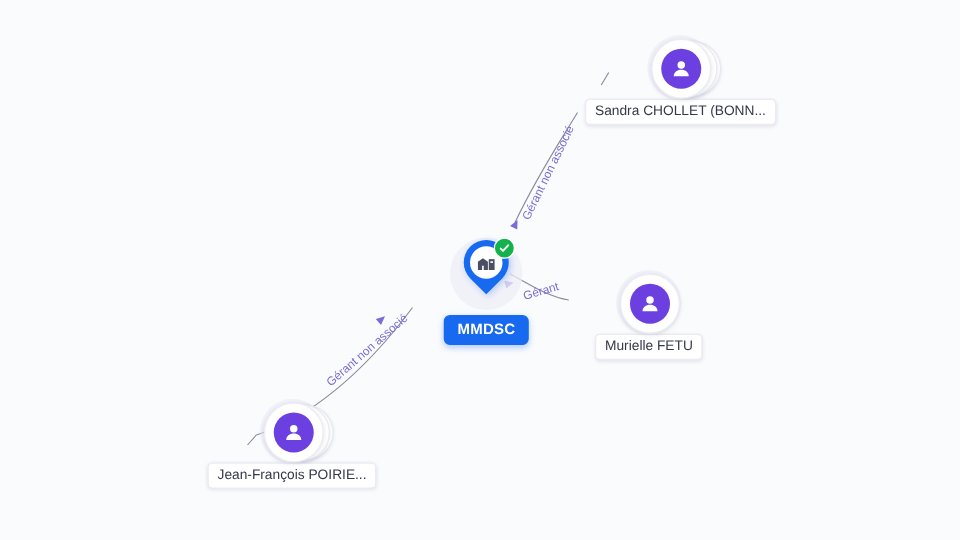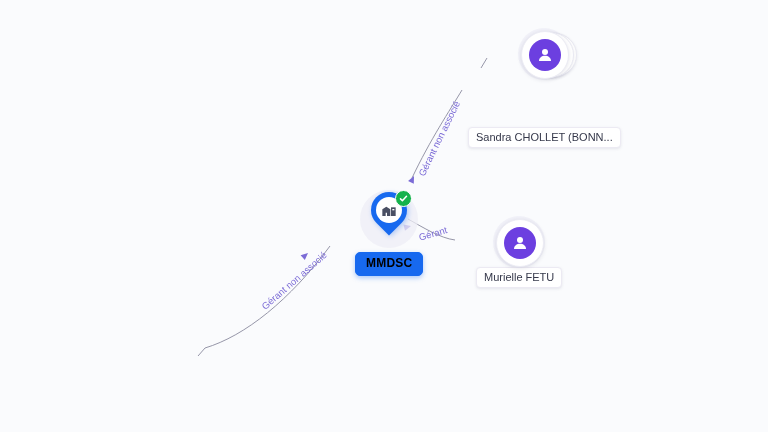--- a/index.html
+++ b/index.html
@@ -146,21 +146,21 @@
     padding: 3px 7px 4px 7px;
     font-size: 11px;
     line-height: 12px;
     color: #35384a;
     white-space: nowrap;
     box-shadow: 0 1px 3px rgba(40,40,80,0.10);
   }
   .label-chip.primary {
     background: #1769ef;
     border: 1px solid #1769ef;
-    color: #000000;
+    color: #ffffff;
     border-radius: 5px;
     font-size: 12px;
     line-height: 13px;
     font-weight: bold;
     padding: 4px 10px 5px 10px;
     box-shadow: 0 2px 5px rgba(23,105,239,0.35);
     letter-spacing: 0.2px;
   }
 
   .edge-label {
@@ -181,21 +181,21 @@
       <path d="M 462 90 C 450 110, 430 140, 412 178" fill="none" stroke="#8a8a9e" stroke-width="0.9"></path>
       <path d="M 0 0 L 7 -3.2 L 7 3.2 Z" fill="#7b6bd6" transform="translate(414,176) rotate(116)"></path>
       <path d="M 455 240 C 440 238, 424 228, 408 219" fill="none" stroke="#8a8a9e" stroke-width="0.9"></path>
       <path d="M 0 0 L 7 -3.2 L 7 3.2 Z" fill="#7b6bd6" transform="translate(411,226) rotate(166)"></path>
       <path d="M 205 348 C 245 336, 290 300, 330 246" fill="none" stroke="#8a8a9e" stroke-width="0.9"></path>
       <path d="M 0 0 L 7 -3.2 L 7 3.2 Z" fill="#7b6bd6" transform="translate(308,253) rotate(139)"></path>
       <path d="M 481 68 L 487 58" fill="none" stroke="#8a8a9e" stroke-width="0.9"></path>
       <path d="M 205 348 L 198 356" fill="none" stroke="#8a8a9e" stroke-width="0.9"></path>
     </svg>
 
-  <div class="node" style="left:468px; top:31px;gap:48px;">
+  <div class="node" style="left:468px; top:31px;">
     <div class="person-stack">
       <div class="halo"></div>
       <div class="stack-ghost g2"></div>
       <div class="stack-ghost g1"></div>
       <div class="avatar-disc">
         <div class="avatar-circle">
           <svg width="18" height="18" viewBox="0 0 24 24" fill="#ffffff">
             <circle cx="12" cy="8" r="4"></circle>
             <path d="M4 20c0-4.4 3.6-7 8-7s8 2.6 8 7z"></path>
           </svg>
@@ -234,17 +234,33 @@
           <svg width="18" height="18" viewBox="0 0 24 24" fill="#ffffff">
             <circle cx="12" cy="8" r="4"></circle>
             <path d="M4 20c0-4.4 3.6-7 8-7s8 2.6 8 7z"></path>
           </svg>
         </div>
       </div>
     </div>
     <div class="label-chip">Murielle FETU</div>
   </div>
 
+  <div class="node" style="left:166px; top:322px;">
+    <div class="person-stack">
+      <div class="halo"></div>
+      <div class="stack-ghost g2"></div>
+      <div class="stack-ghost g1"></div>
+      <div class="avatar-disc">
+        <div class="avatar-circle">
+          <svg width="18" height="18" viewBox="0 0 24 24" fill="#ffffff">
+            <circle cx="12" cy="8" r="4"></circle>
+            <path d="M4 20c0-4.4 3.6-7 8-7s8 2.6 8 7z"></path>
+          </svg>
+        </div>
+      </div>
+    </div>
+    <div class="label-chip">Jean-François POIRIE...</div>
+  </div>
 
 <div class="edge-label" style="left: 421px; top: 170px; color: rgb(123, 107, 214); transform: rotate(-64deg);">Gérant non associé</div>
     <div class="edge-label" style="left: 419px; top: 232px; color: rgb(123, 107, 214); transform: rotate(-16deg);">Gérant</div>
     <div class="edge-label" style="left: 263px; top: 302px; color: rgb(123, 107, 214); transform: rotate(-41deg);">Gérant non associé</div>
   </div>
 
 </body></html>

